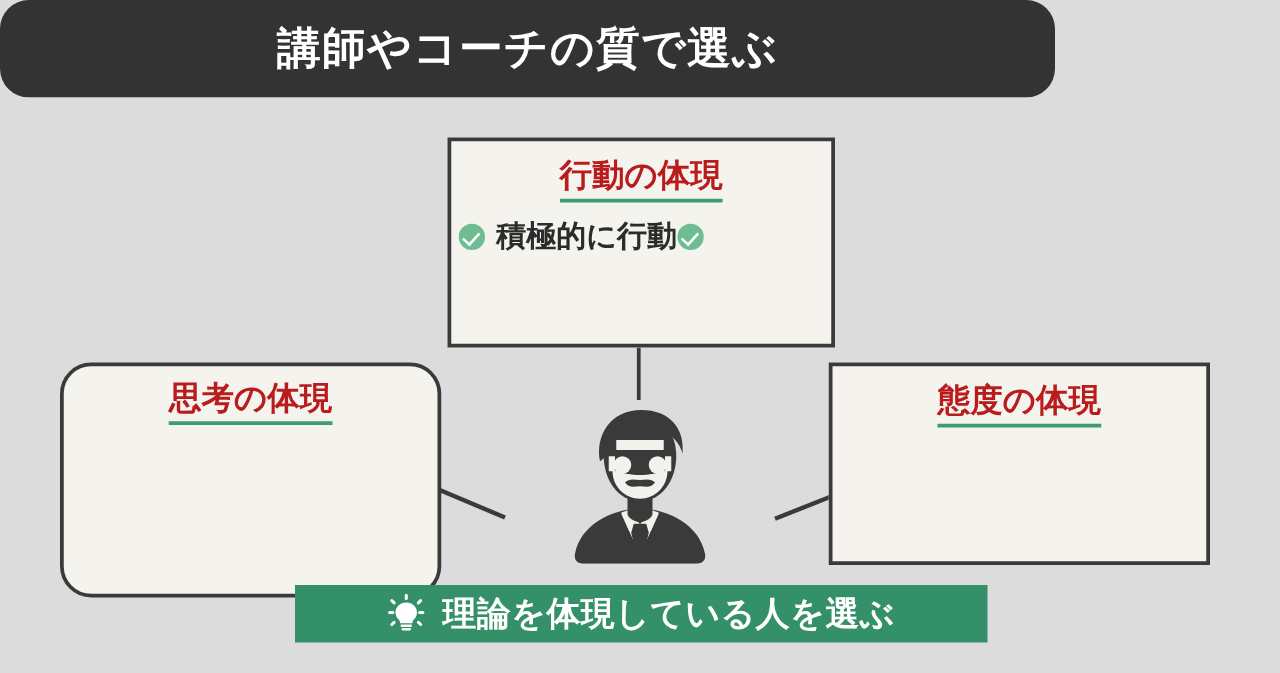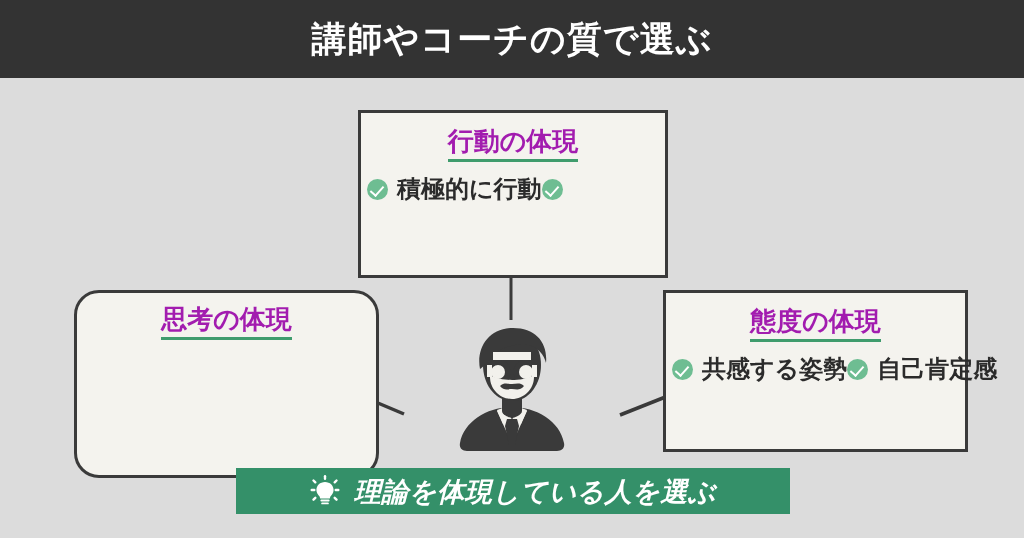--- a/index.html
+++ b/index.html
@@ -6,23 +6,23 @@
   html, body {
     width:1024px; height:538px;
     font-family:"DejaVu Sans","Liberation Sans",sans-serif;
   }
   body { background:#dcdcdc; overflow:hidden; position:relative; }
 
   .stage { position:relative; width:1024px; height:538px; }
 
   
   .header {
-    position:absolute; left:0; top:0; width:1024px; height:78px;
+    position:absolute; left:0; top:0; width:844px; height:78px;
     background:#333333;
-    display:flex; align-items:center; justify-content:center;
+    display:flex; align-items:center; justify-content:center;border-radius:23px;
   }
   .header-title {
     color:#ffffff;
     font-size:35px;
     font-weight:bold;
     letter-spacing:1px;
     line-height:1;
     white-space:nowrap;
   }
 
@@ -39,27 +39,27 @@
   }
 
   
   .card {
     position:absolute;
     background:#f4f3ee;
     border:3px solid #3a3a3a;
     display:flex; flex-direction:column; align-items:center;
   }
   .card-top   { left:358px;  top:110px; width:310px; height:168px; }
-  .card-left  { left:74px;   top:290px; width:305px; height:188px;border-radius:25px; }
+  .card-left  { left:48px;   top:290px; width:305px; height:188px;border-radius:25px; }
   .card-right { left:663px;  top:290px; width:305px; height:162px; }
 
   .card-title {
     font-size:26px;
     font-weight:bold;
-    color:#a21caf;
+    color:#b91c1c;
     line-height:1.2;
     padding-top:13px;
     border-bottom:3px solid #3f9c6d;
     padding-bottom:2px;
     white-space:nowrap;
   }
   .card-left .card-title  { padding-top:11px; }
   .card-right .card-title { }
 
   .card-list {
@@ -110,21 +110,20 @@
   }
 
   
   .banner {
     position:absolute;
     left:236px; top:468px;
     width:554px; height:46px;
     background:#349069;
     display:flex; align-items:center; justify-content:center;
     gap:14px;
-    font-style:italic;
   }
   .bulb-icon { flex:0 0 auto; width:30px; height:32px; display:block; }
   .banner-text {
     color:#ffffff;
     font-size:27px;
     font-weight:bold;
     line-height:1;
     white-space:nowrap;
     letter-spacing:0.5px;
   }
@@ -158,30 +157,20 @@
       </li>
     </ul>
   </div>
 
   <div class="card card-left">
     <div class="card-title">思考の体現</div>
   </div>
 
   <div class="card card-right">
     <div class="card-title">態度の体現</div>
-    <ul class="card-list">
-      <li>
-        <span class="check-icon"></span>
-        <span>共感する姿勢</span>
-      </li>
-      <li>
-        <span class="check-icon"></span>
-        <span>自己肯定感</span>
-      </li>
-    </ul>
   </div>
 
   <svg class="person" viewBox="0 0 112 126" width="112" height="126">
     <g fill="#3a3a3a">
 
       <path d="M56 82 C80 82 104 96 108 118 C109 123 106 126 101 126 L11 126 C6 126 3 123 4 118 C8 96 32 82 56 82 Z"></path>
 
       <path d="M41 86 L56 119 L71 86 L63 82 L56 96 L49 82 Z" fill="#f2f1ec"></path>
 
       <path d="M41 85 L50 82 L56 95 L47 99 Z" fill="#f2f1ec"></path>

